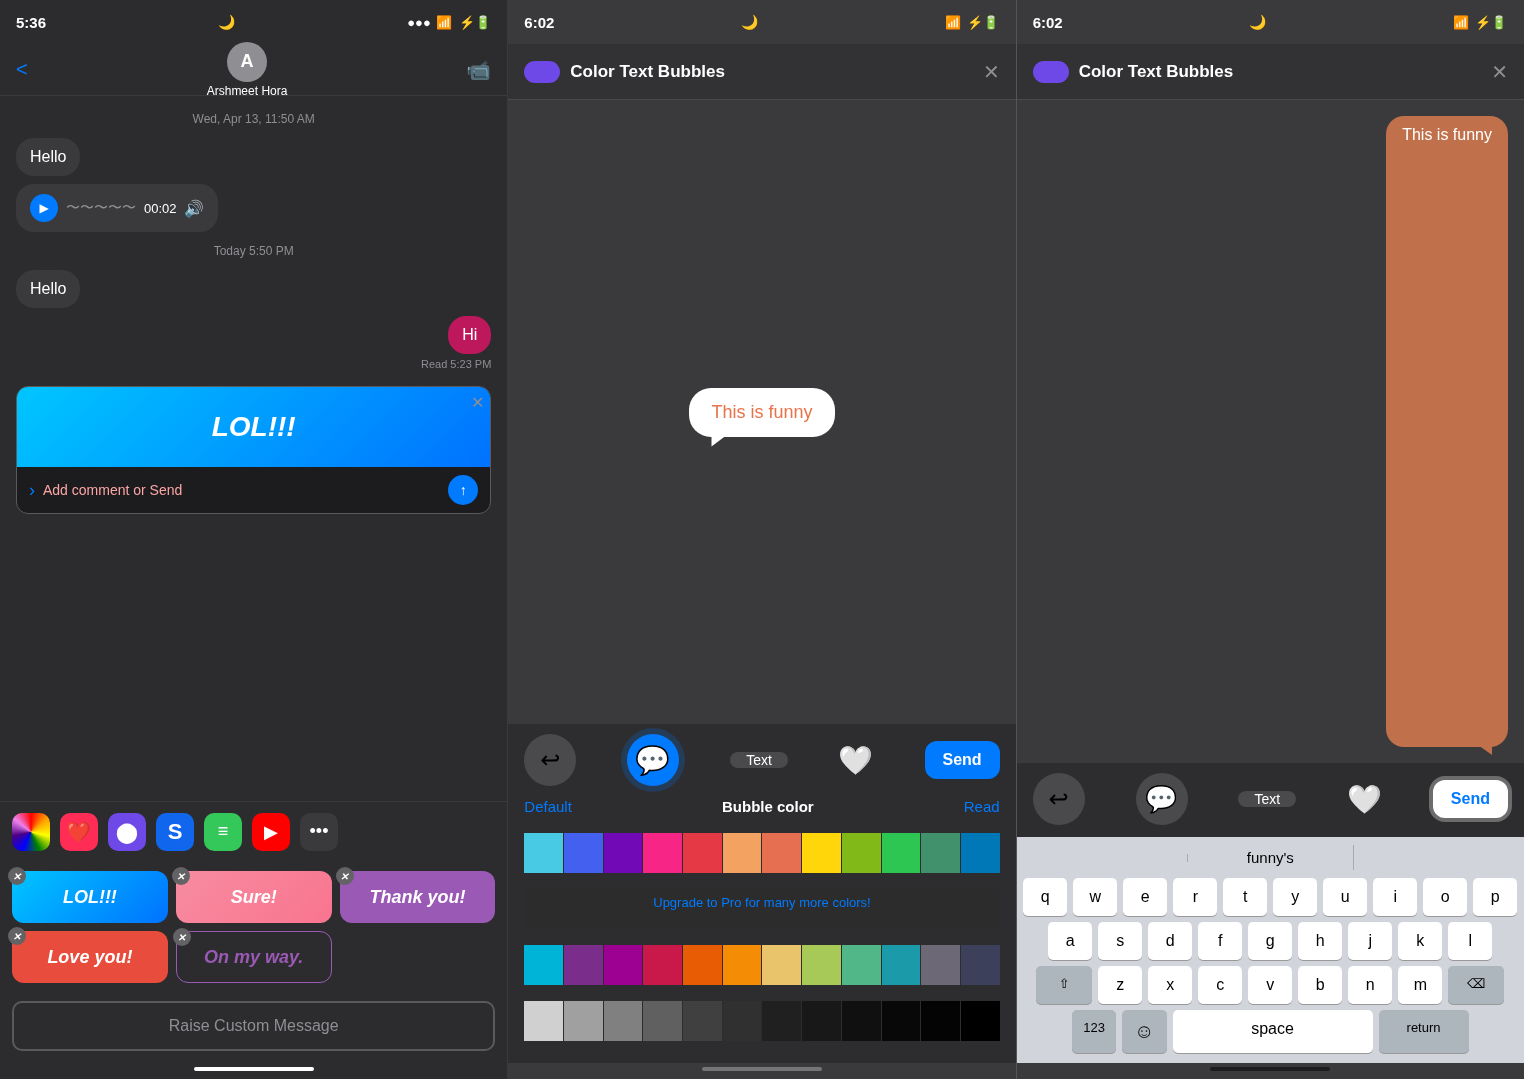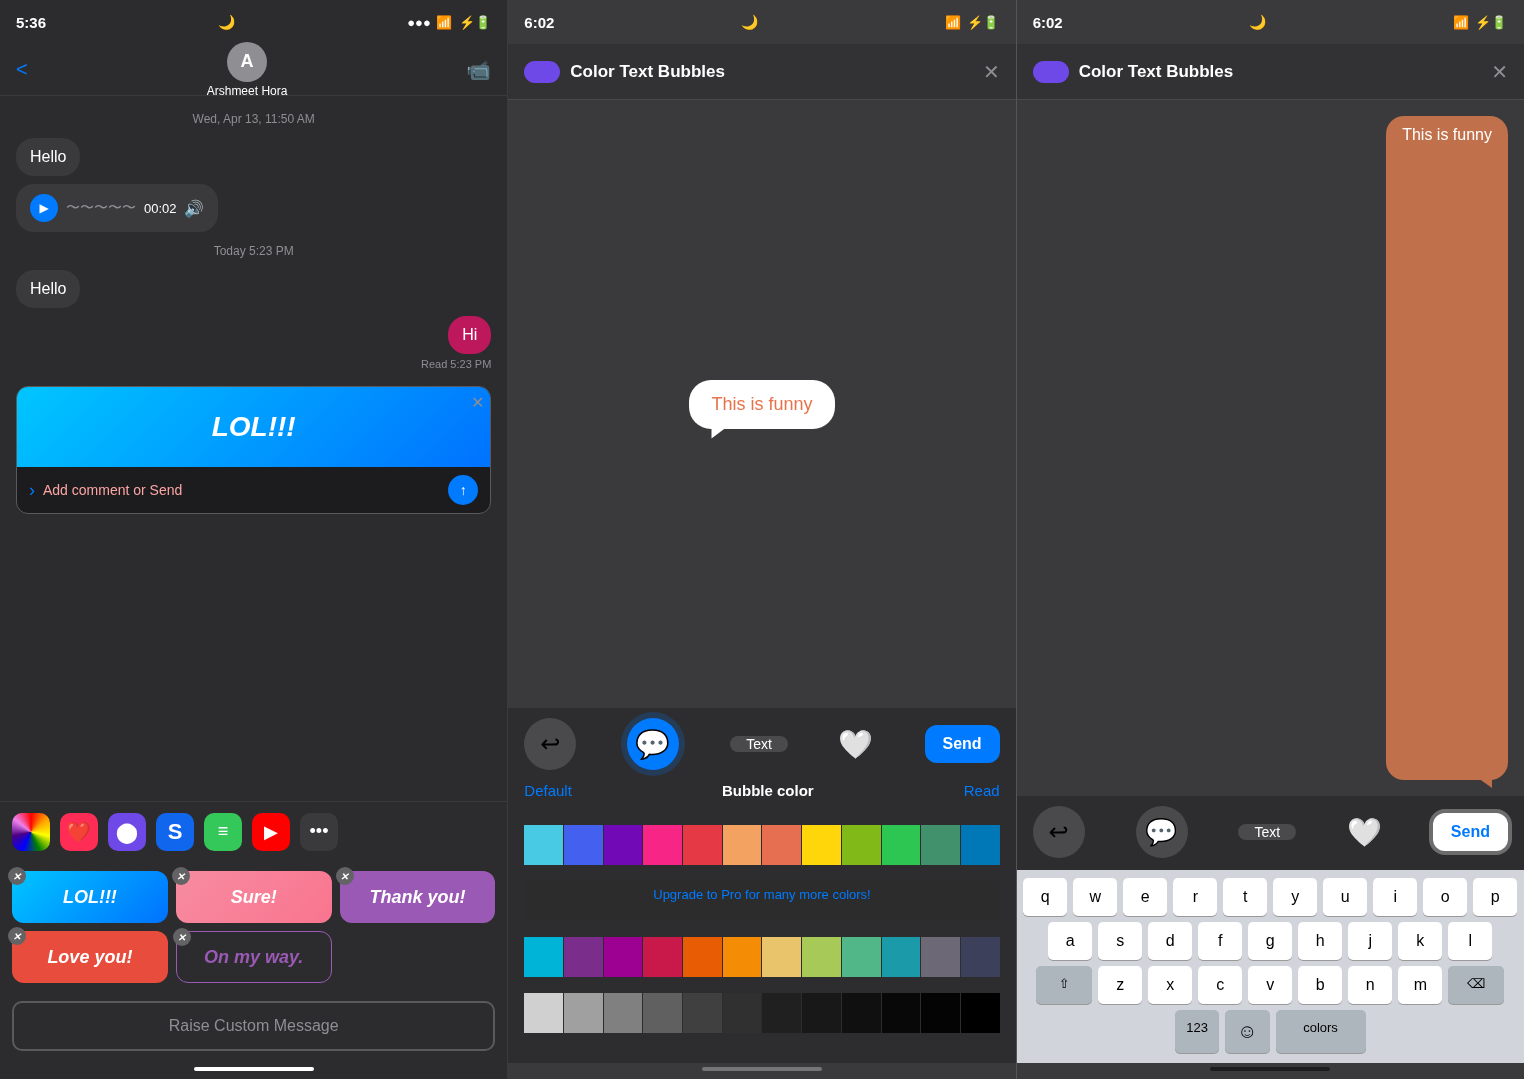--- a/index.html
+++ b/index.html
@@ -452,21 +452,21 @@
       color: #fff;
       font-size: 15px;
       font-weight: 600;
     }
 
     
     .color-grid {
       display: grid;
       grid-template-rows: repeat(3, 40px);
       gap: 16px;
-      margin: 20px 0;
+      margin: 12px 0;
     }
     .color-row {
       display: flex;
       gap: 1px;
     }
     .color-cell {
       flex: 1;
       height: 40px;
       cursor: pointer;
     }
@@ -630,21 +630,21 @@
     <div class="date-label">Wed, Apr 13, 11:50 AM</div>
     <div class="msg-bubble msg-received">
       <span>Hello</span>
     </div>
     <div class="voice-msg">
       <div class="voice-play">▶</div>
       <span class="voice-waveform">〜〜〜〜〜</span>
       <span class="voice-time">00:02</span>
       <span style="color:#8e8e93">🔊</span>
     </div>
-    <div class="date-label">Today 5:23 PM</div>
+    <div class="date-label">Today 5:50 PM</div>
     <div class="msg-bubble msg-received">
       <span>Hello</span>
     </div>
     <div class="msg-bubble msg-sent">
       <span>Hi</span>
     </div>
     <div class="msg-sent-label">Read 5:23 PM</div>
 
     <div class="sticker-area">
       <div class="sticker-preview">
@@ -833,20 +833,25 @@
       </div>
       <div class="ctrl-heart">🤍</div>
       <div class="ctrl-send-active">
         <span>Send</span>
       </div>
     </div>
   </div>
 
   <div class="keyboard-area">
 
+    <div class="keyboard-suggestion-row">
+      <div class="kbd-suggestion" style="border-right:1px solid #aaa"></div>
+      <div class="kbd-suggestion" style="border-right:1px solid #aaa">funny's</div>
+      <div class="kbd-suggestion"></div>
+    </div>
 
     <div class="kbd-row">
       <div class="kbd-key">q</div>
       <div class="kbd-key">w</div>
       <div class="kbd-key">e</div>
       <div class="kbd-key">r</div>
       <div class="kbd-key">t</div>
       <div class="kbd-key">y</div>
       <div class="kbd-key">u</div>
       <div class="kbd-key">i</div>
@@ -874,18 +879,19 @@
       <div class="kbd-key">v</div>
       <div class="kbd-key">b</div>
       <div class="kbd-key">n</div>
       <div class="kbd-key">m</div>
       <div class="kbd-key wide">⌫</div>
     </div>
 
     <div class="kbd-bottom-row">
       <div class="kbd-key num-key">123</div>
       <div class="kbd-emoji-key">☺</div>
-      <div class="kbd-key return-key">colors</div>
+      <div class="kbd-key space-key">space</div>
+      <div class="kbd-key return-key">return</div>
     </div>
   </div>
 
   <div class="bottom-bar" style="background:#000;opacity:0.5"></div>
 </div>
 
 </body></html>

